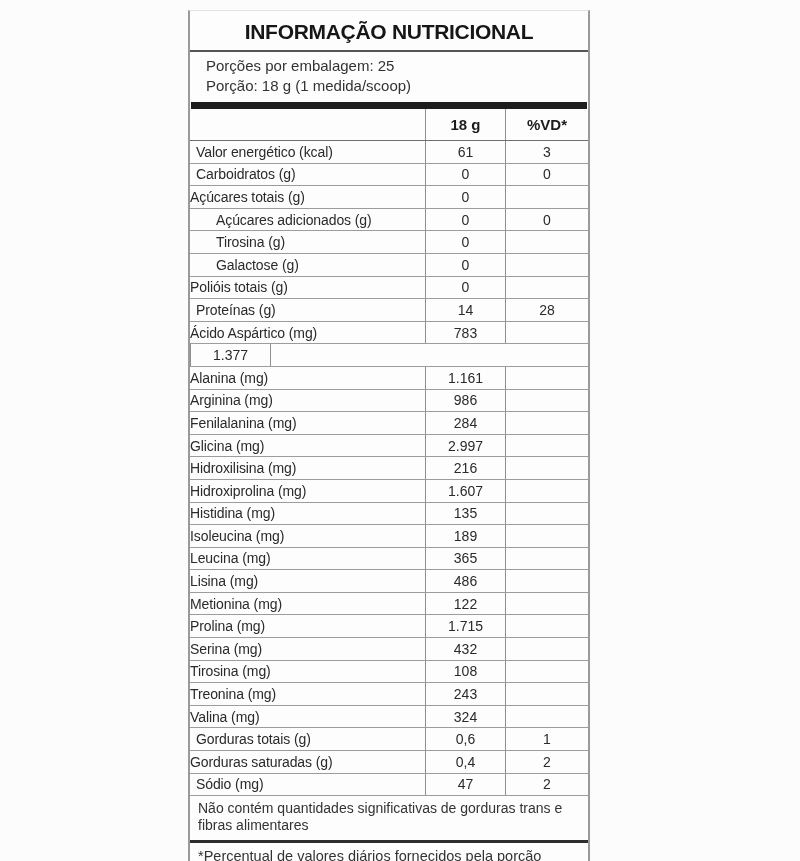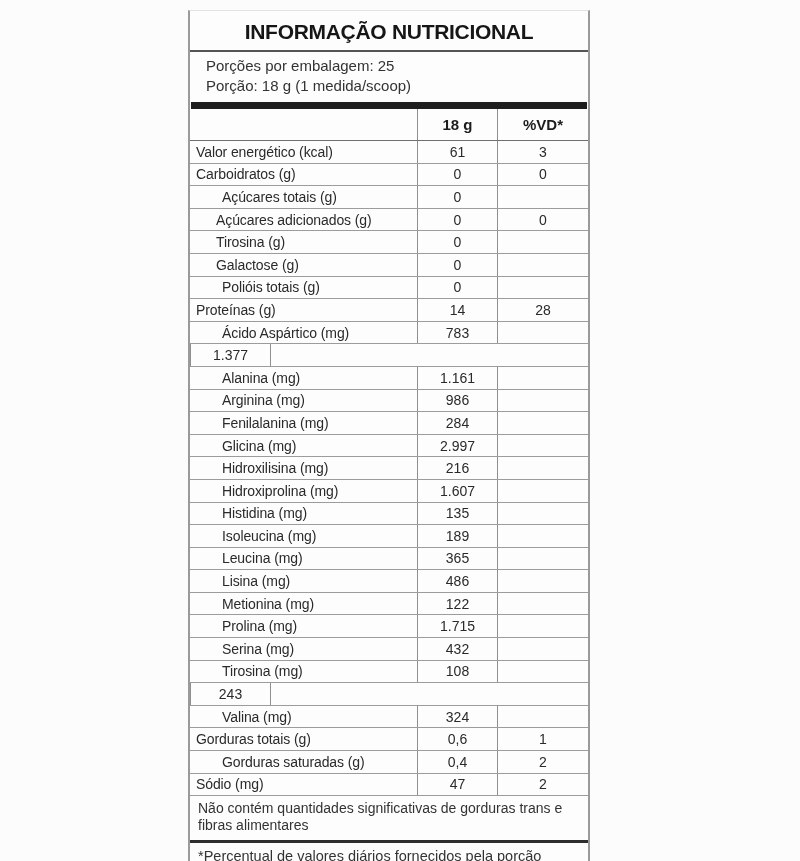--- a/index.html
+++ b/index.html
@@ -70,22 +70,22 @@
     letter-spacing: -0.1px;
   }
   .c-amt, .c-dv {
     display: flex;
     align-items: center;
     justify-content: center;
     border-left: 1px solid #8f8f8f;
     box-sizing: border-box;
   }
   .c-amt { width: 80px; }
-  .c-dv  { width: 91px; }
-  .indent-1 .c-label { padding-left: 0; margin-left: 32px; }
+  .c-dv  { width: 83px; }
+  .indent-1 .c-label { padding-left: 0; }
   .indent-2 .c-label { padding-left: 26px; }
   .note {
     font-size: 14px;
     line-height: 17px;
     padding: 4px 8px 6px;
     color: #333;
     border-bottom: 3px solid #2e2e2e;
   }
   .footnote {
     font-size: 14.5px;
@@ -227,20 +227,21 @@
         <div class="c-label">Serina (mg)</div>
         <div class="c-amt">432</div>
         <div class="c-dv"></div>
       </div>
       <div class="row indent-1">
         <div class="c-label">Tirosina (mg)</div>
         <div class="c-amt">108</div>
         <div class="c-dv"></div>
       </div>
       <div class="row indent-1">
+        <div class="c-label">Treonina (mg)</div>
         <div class="c-amt">243</div>
         <div class="c-dv"></div>
       </div>
       <div class="row indent-1">
         <div class="c-label">Valina (mg)</div>
         <div class="c-amt">324</div>
         <div class="c-dv"></div>
       </div>
       <div class="row indent-0">
         <div class="c-label">Gorduras totais (g)</div>

